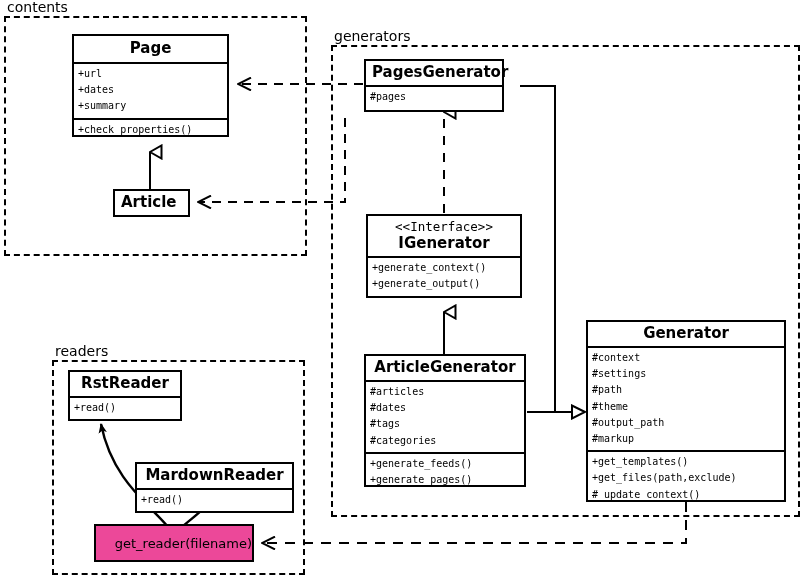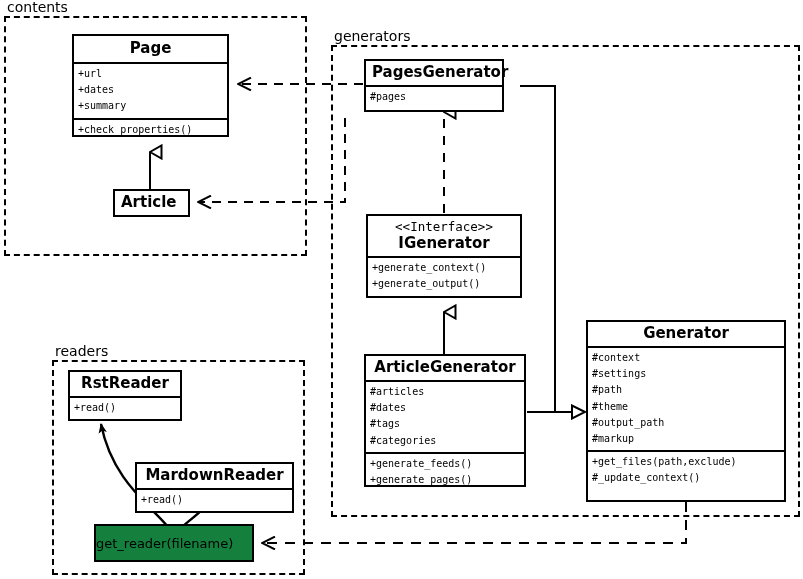--- a/index.html
+++ b/index.html
@@ -58,23 +58,23 @@
     font-family:"DejaVu Sans Mono", monospace;
     font-size:10px;
     line-height:16.2px;
     color:#000;
   }
   .cls .members div{ white-space:nowrap; }
   
   .fnbox{
     position:absolute;
     border:2px solid #000;
-    background:#15803d;
+    background:#ec4899;
     box-sizing:border-box;
-    display:flex;align-items:center;justify-content:flex-start;
+    display:flex;align-items:center;justify-content:flex-end;
     font-size:13px;
     color:#000;
     font-family:"DejaVu Sans", sans-serif;
   }
   
   .edge{ position:absolute; left:0; top:0; width:803px; height:579px; overflow:visible; pointer-events:none;}
 </style>
 </head>
 <body>
 
@@ -204,20 +204,21 @@
     <div class="members">
       <div>#context</div>
       <div>#settings</div>
       <div>#path</div>
       <div>#theme</div>
       <div>#output_path</div>
       <div>#markup</div>
     </div>
     <div class="sep"></div>
     <div class="members">
+      <div>+get_templates()</div>
       <div>+get_files(path,exclude)</div>
       <div>#_update_context()</div>
     </div>
   </div>
 
   <div class="cls" style="left:68px;top:370px;width:114px;height:51px;">
     <div class="name" style="padding:3px 6px 4px 6px;">RstReader</div>
     <div class="sep"></div>
     <div class="members">
       <div>+read()</div>

